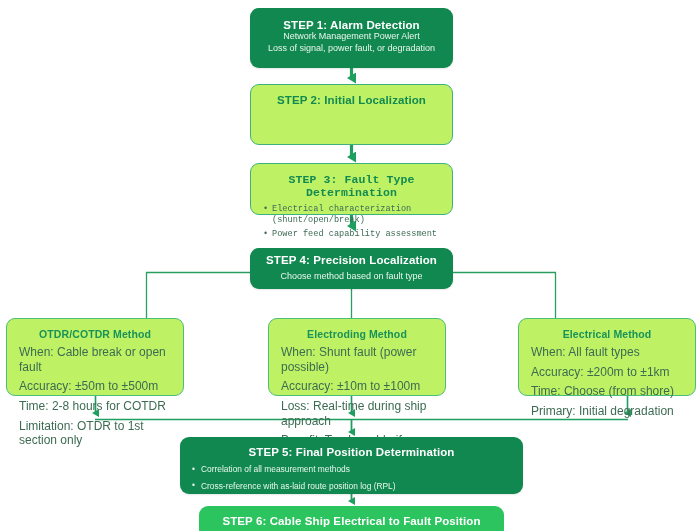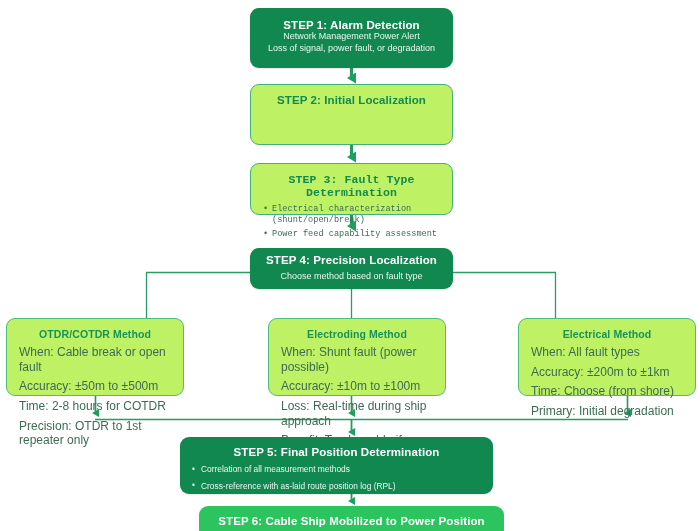--- a/index.html
+++ b/index.html
@@ -109,21 +109,21 @@
   
   #step1 { left: 250px; top: 8px;   width: 203px; height: 60px;  padding-top: 11px; }
   #step2 { left: 250px; top: 84px;  width: 203px; height: 61px;  }
   #step3 { left: 250px; top: 163px; width: 203px; height: 52px; font-family: Liberation Mono, monospace;  }
   #step4 { left: 250px; top: 248px; width: 203px; height: 41px;  padding-top: 6px; }
 
   #m1 { left: 6px;   top: 318px; width: 178px; height: 78px; }
   #m2 { left: 268px; top: 318px; width: 178px; height: 78px; }
   #m3 { left: 518px; top: 318px; width: 178px; height: 78px; }
 
-  #step5 { left: 180px; top: 437px; width: 313px; height: 57px; }
+  #step5 { left: 180px; top: 437px; width: 343px; height: 57px; }
   #step6 { left: 199px; top: 506px; width: 305px; height: 32px; padding-top: 9px; }
 
   #step1 .node-sub:first-of-type { margin-top: 5px; }
   #step1 .node-sub + .node-sub { margin-top: 2px; }
   #step4 .node-sub { margin-top: 5px; }
   #step5 .bullets { margin-top: 6px; }
   #step5 .bullets li { font-size: 8.4px; margin-bottom: 6px; }
 </style>
 </head>
 <body>
@@ -184,21 +184,21 @@
     <div class="node-title">STEP 4: Precision Localization</div>
     <div class="node-sub">Choose method based on fault type</div>
   </div>
 
   <div class="node method" id="m1">
     <div class="node-title">OTDR/COTDR Method</div>
     <div class="lines">
       <div>When: Cable break or open fault</div>
       <div>Accuracy: ±50m to ±500m</div>
       <div>Time: 2-8 hours for COTDR</div>
-      <div>Precision: OTDR to 1st repeater only</div>
+      <div>Limitation: OTDR to 1st section only</div>
     </div>
   </div>
 
   <div class="node method" id="m2">
     <div class="node-title">Electroding Method</div>
     <div class="lines">
       <div>When: Shunt fault (power possible)</div>
       <div>Accuracy: ±10m to ±100m</div>
       <div>Loss: Real-time during ship approach</div>
       <div>Benefit: Tracks cable if hours</div>
@@ -217,16 +217,16 @@
 
   <div class="node solid" id="step5">
     <div class="node-title">STEP 5: Final Position Determination</div>
     <ul class="bullets">
       <li>Correlation of all measurement methods</li>
       <li>Cross-reference with as-laid route position log (RPL)</li>
     </ul>
   </div>
 
   <div class="node bright" id="step6">
-    <div class="node-title">STEP 6: Cable Ship Mobilized to Power Position</div>
+    <div class="node-title">STEP 6: Cable Ship Electrical to Fault Position</div>
   </div>
 
 </div>
 
 </body></html>

